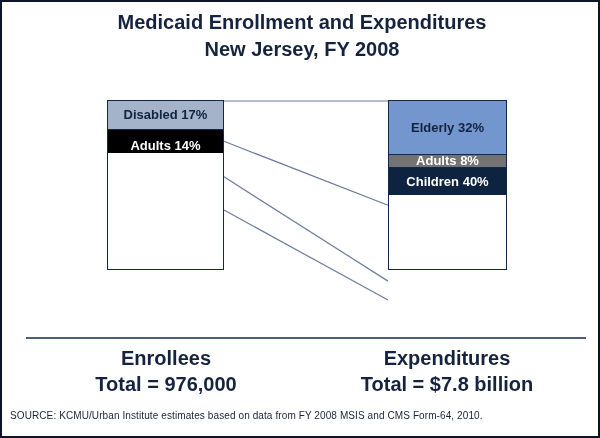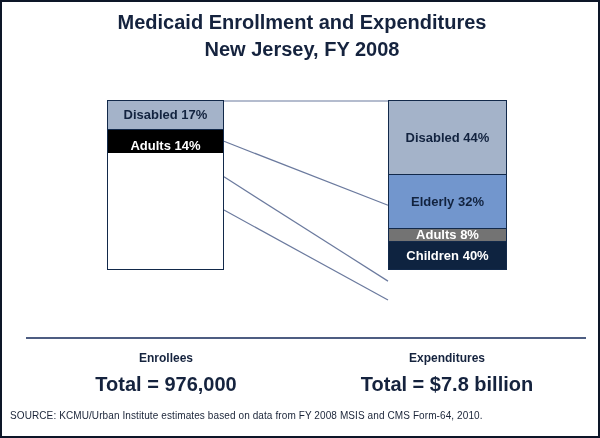--- a/index.html
+++ b/index.html
@@ -35,21 +35,21 @@
   #baseline{
     position:absolute;top:335px;left:24px;width:560px;height:2px;
     background:#4d5d82;
   }
   .axis-label{
     position:absolute;top:346px;width:240px;text-align:center;
     color:#15233e;
   }
   #axis-label-0{left:44px;}
   #axis-label-1{left:325px;}
-  .axis-label .name{font-weight:bold;font-size:12px;line-height:20px;}
+  .axis-label .name{font-weight:bold;font-size:20px;line-height:20px;}
   .axis-label .total{font-weight:bold;font-size:20px;line-height:20px;margin-top:6px;}
   #source{
     position:absolute;left:8px;top:408px;width:584px;
     color:#1a2438;font-size:10px;letter-spacing:0.1px;
   }
 </style>
 </head>
 <body>
 
 <div id="frame">
@@ -67,23 +67,20 @@
       </svg>
     <div id="bar-0" class="bar">
         <div class="segment" style="height: 17%; background: rgb(164, 179, 201); color: rgb(18, 35, 63);">
           <span>Disabled 17%</span>
         </div>
         <div class="segment" style="height: 14%; background: #000000; color: rgb(255, 255, 255); align-items: flex-end;">
           <span>Adults 14%</span>
         </div>
       </div>
     <div id="bar-1" class="bar">
-        <div class="segment" style="height: 44%; background: rgb(164, 179, 201); color: rgb(18, 35, 63);">
-          <span>Disabled 44%</span>
-        </div>
         <div class="segment" style="height: 32%; background: rgb(114, 150, 205); color: rgb(18, 35, 63);">
           <span>Elderly 32%</span>
         </div>
         <div class="segment" style="height: 8%; background: #737373; color: rgb(255, 255, 255);">
           <span>Adults 8%</span>
         </div>
         <div class="segment" style="height: 16%; background: rgb(14, 35, 64); color: rgb(255, 255, 255);">
           <span>Children 40%</span>
         </div>
       </div>

